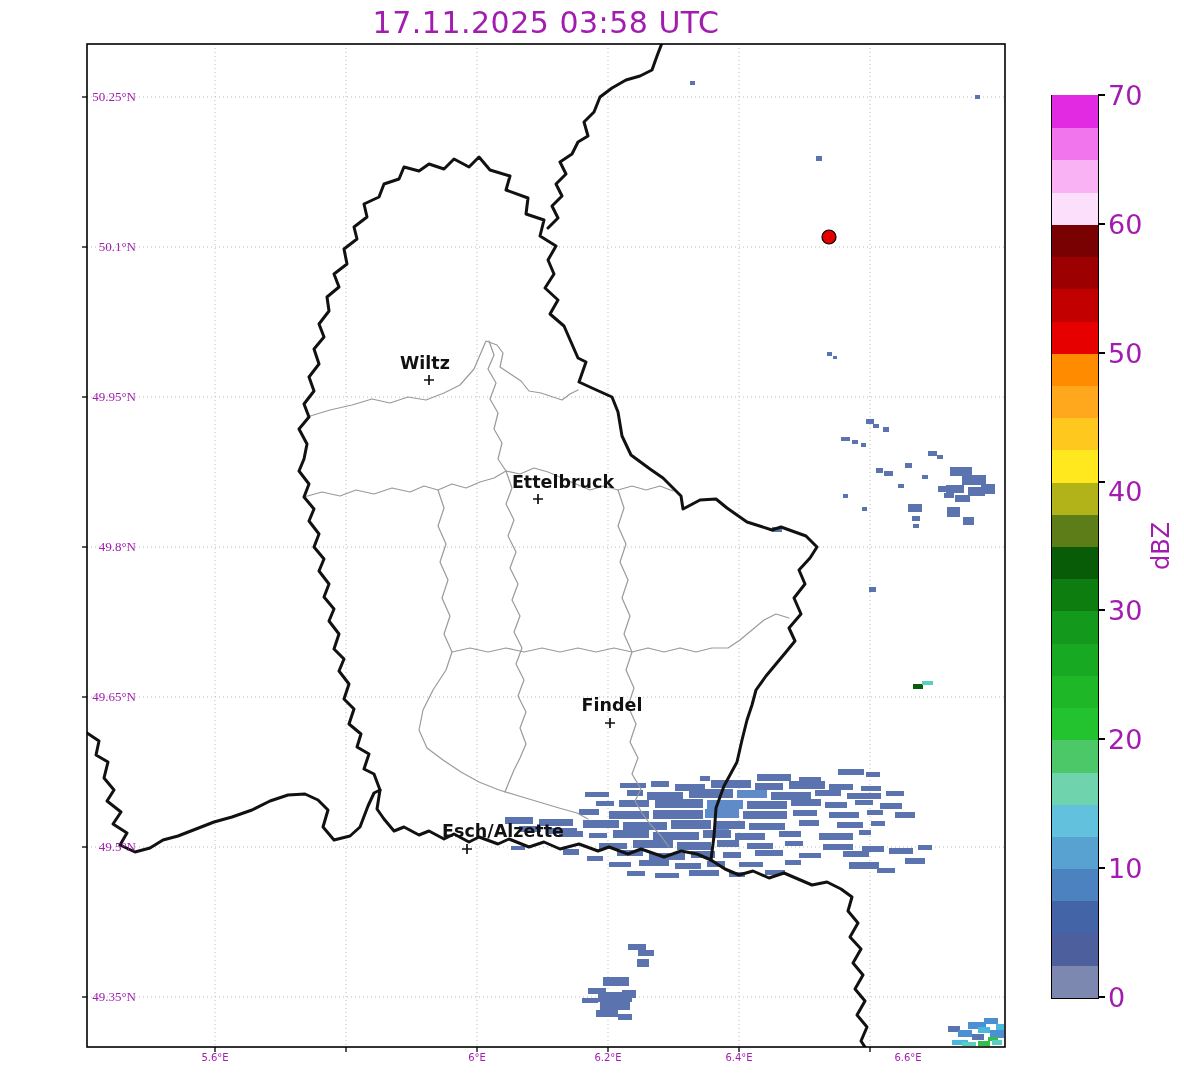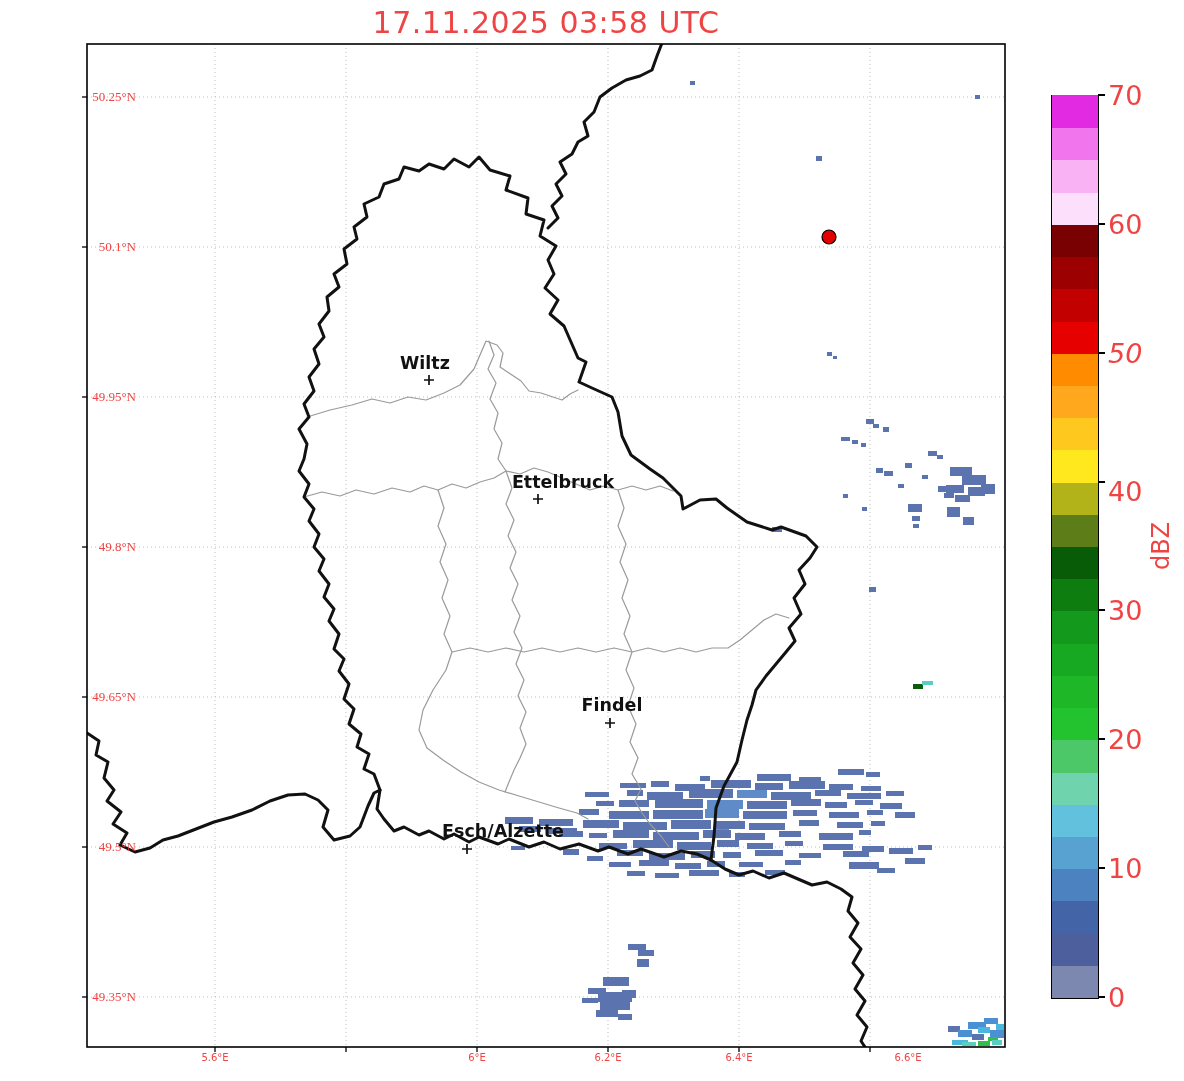--- a/index.html
+++ b/index.html
@@ -1,17 +1,17 @@
 <!DOCTYPE html>
 <html><head>
 <meta charset="utf-8">
 <style>
   html,body{margin:0;padding:0;background:#fff;}
   #root{position:relative;width:1184px;height:1081px;background:#ffffff;
-        font-family:"DejaVu Sans","Liberation Sans",sans-serif;color:#ef4444;overflow:hidden;}
+        font-family:"DejaVu Sans","Liberation Sans",sans-serif;color:#a21caf;overflow:hidden;}
   .title{position:absolute;left:87px;top:5px;width:918px;text-align:center;
          font-size:30px;letter-spacing:0.5px;}
   .infobox{position:absolute;left:92px;top:52px;background:#fff;border:1.5px solid #1a1a1a;
            padding:2px 9px 4px 7px;font-size:15px;line-height:1.42;z-index:6;}
   #mapsvg{position:absolute;left:0;top:0;}
   .ytick{position:absolute;right:1048px;transform:translateY(-52%);font-size:13px;white-space:nowrap;font-family:Liberation Serif, serif;}
   .xtick{position:absolute;top:1052px;transform:translateX(-50%);font-size:10px;white-space:nowrap;}
   #colorbar{position:absolute;left:1051px;top:95px;width:46px;height:902px;
             border:1.4px solid #000;}
   .cbseg{position:absolute;left:0;width:46px;}
@@ -319,21 +319,21 @@
       <div class="cbticklabel" style="left: 1108px; top: 997px;">0</div>
       <div class="cbtickline" style="left: 1098px; top: 867.143px;"></div>
       <div class="cbticklabel" style="left: 1108px; top: 868.143px;">10</div>
       <div class="cbtickline" style="left: 1098px; top: 738.286px;"></div>
       <div class="cbticklabel" style="left: 1108px; top: 739.286px;">20</div>
       <div class="cbtickline" style="left: 1098px; top: 609.429px;"></div>
       <div class="cbticklabel" style="left: 1108px; top: 610.429px;">30</div>
       <div class="cbtickline" style="left: 1098px; top: 480.571px;"></div>
       <div class="cbticklabel" style="left: 1108px; top: 491px;">40</div>
       <div class="cbtickline" style="left: 1098px; top: 351.714px;"></div>
-      <div class="cbticklabel" style="left: 1108px; top: 352.714px; font-style: italic;">50</div>
+      <div class="cbticklabel" style="left: 1108px; top: 352.714px;">50</div>
       <div class="cbtickline" style="left: 1098px; top: 222.857px;"></div>
       <div class="cbticklabel" style="left: 1108px; top: 223.857px;">60</div>
       <div class="cbtickline" style="left: 1098px; top: 94px;"></div>
       <div class="cbticklabel" style="left: 1108px; top: 95px;">70</div>
     </div>
   <div class="cblabel">dBZ</div>
 
 </div>
 
 </body></html>

